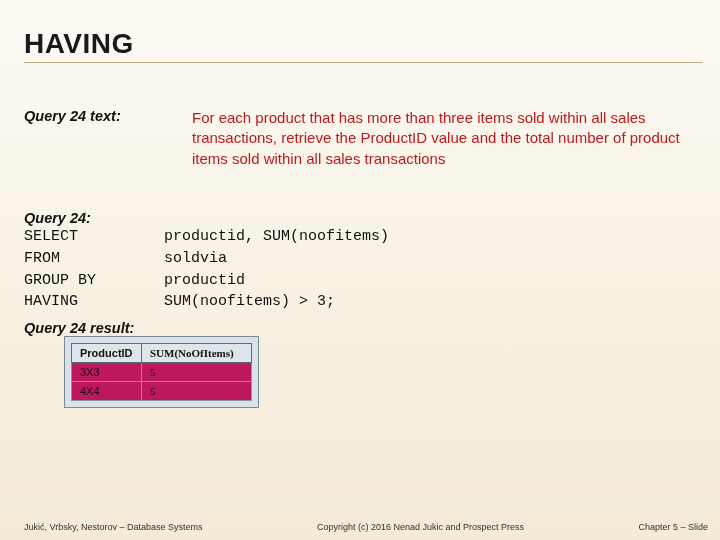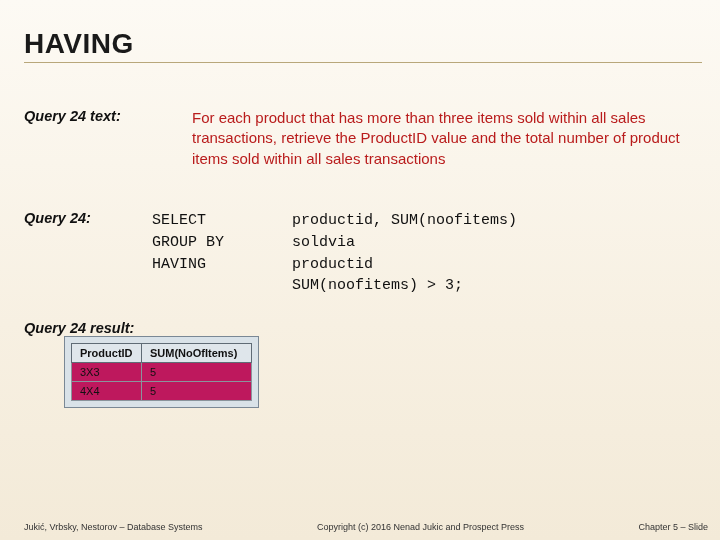--- a/index.html
+++ b/index.html
@@ -23,21 +23,21 @@
     padding-bottom: 2px;
   }
   .row {
     position: absolute;
     left: 24px;
     right: 18px;
     display: flex;
     align-items: flex-start;
   }
   .row-text { top: 108px; gap: 40px; }
-  .row-query { top: 210px; }
+  .row-query { top: 210px; flex-direction: column; }
   .row-result { top: 320px; flex-direction: column; }
   .label {
     width: 128px;
     flex-shrink: 0;
     font-weight: bold;
     font-style: italic;
     font-size: 14.5px;
     color: #111;
   }
   .body-text {
@@ -72,21 +72,21 @@
     font-family: Arial, sans-serif;
   }
   .result-table td {
     background: #be185d;
     border: 1px solid #8a949c;
     padding: 3px 8px;
     text-align: left;
     font-family: Arial, sans-serif;
   }
   .result-table .col0 { width: 70px; }
-  .result-table .col1 { width: 110px; }
+  .result-table .col1 { width: 110px; font-family: Liberation Serif, serif; }
   .footer {
     position: absolute;
     bottom: 8px;
     left: 24px;
     right: 12px;
     display: flex;
     justify-content: space-between;
     font-size: 9px;
     color: #333;
   }
@@ -99,20 +99,21 @@
 <div class="row row-text">
   <div class="label">Query 24 text:</div>
   <div class="body-text">For each product that has more than three items sold within all sales transactions, retrieve the ProductID value and the total number of product items sold within all sales transactions</div>
 </div>
 
 <div class="row row-query">
   <div class="label">Query 24:</div>
   <div class="sql">
     <div class="sql-col-kw">
       <div>SELECT</div>
+      <div>FROM</div>
       <div>GROUP BY</div>
       <div>HAVING</div>
     </div>
     <div>
       <div>productid, SUM(noofitems)</div>
       <div>soldvia</div>
       <div>productid</div>
       <div>SUM(noofitems) &gt; 3;</div>
     </div>
   </div>

